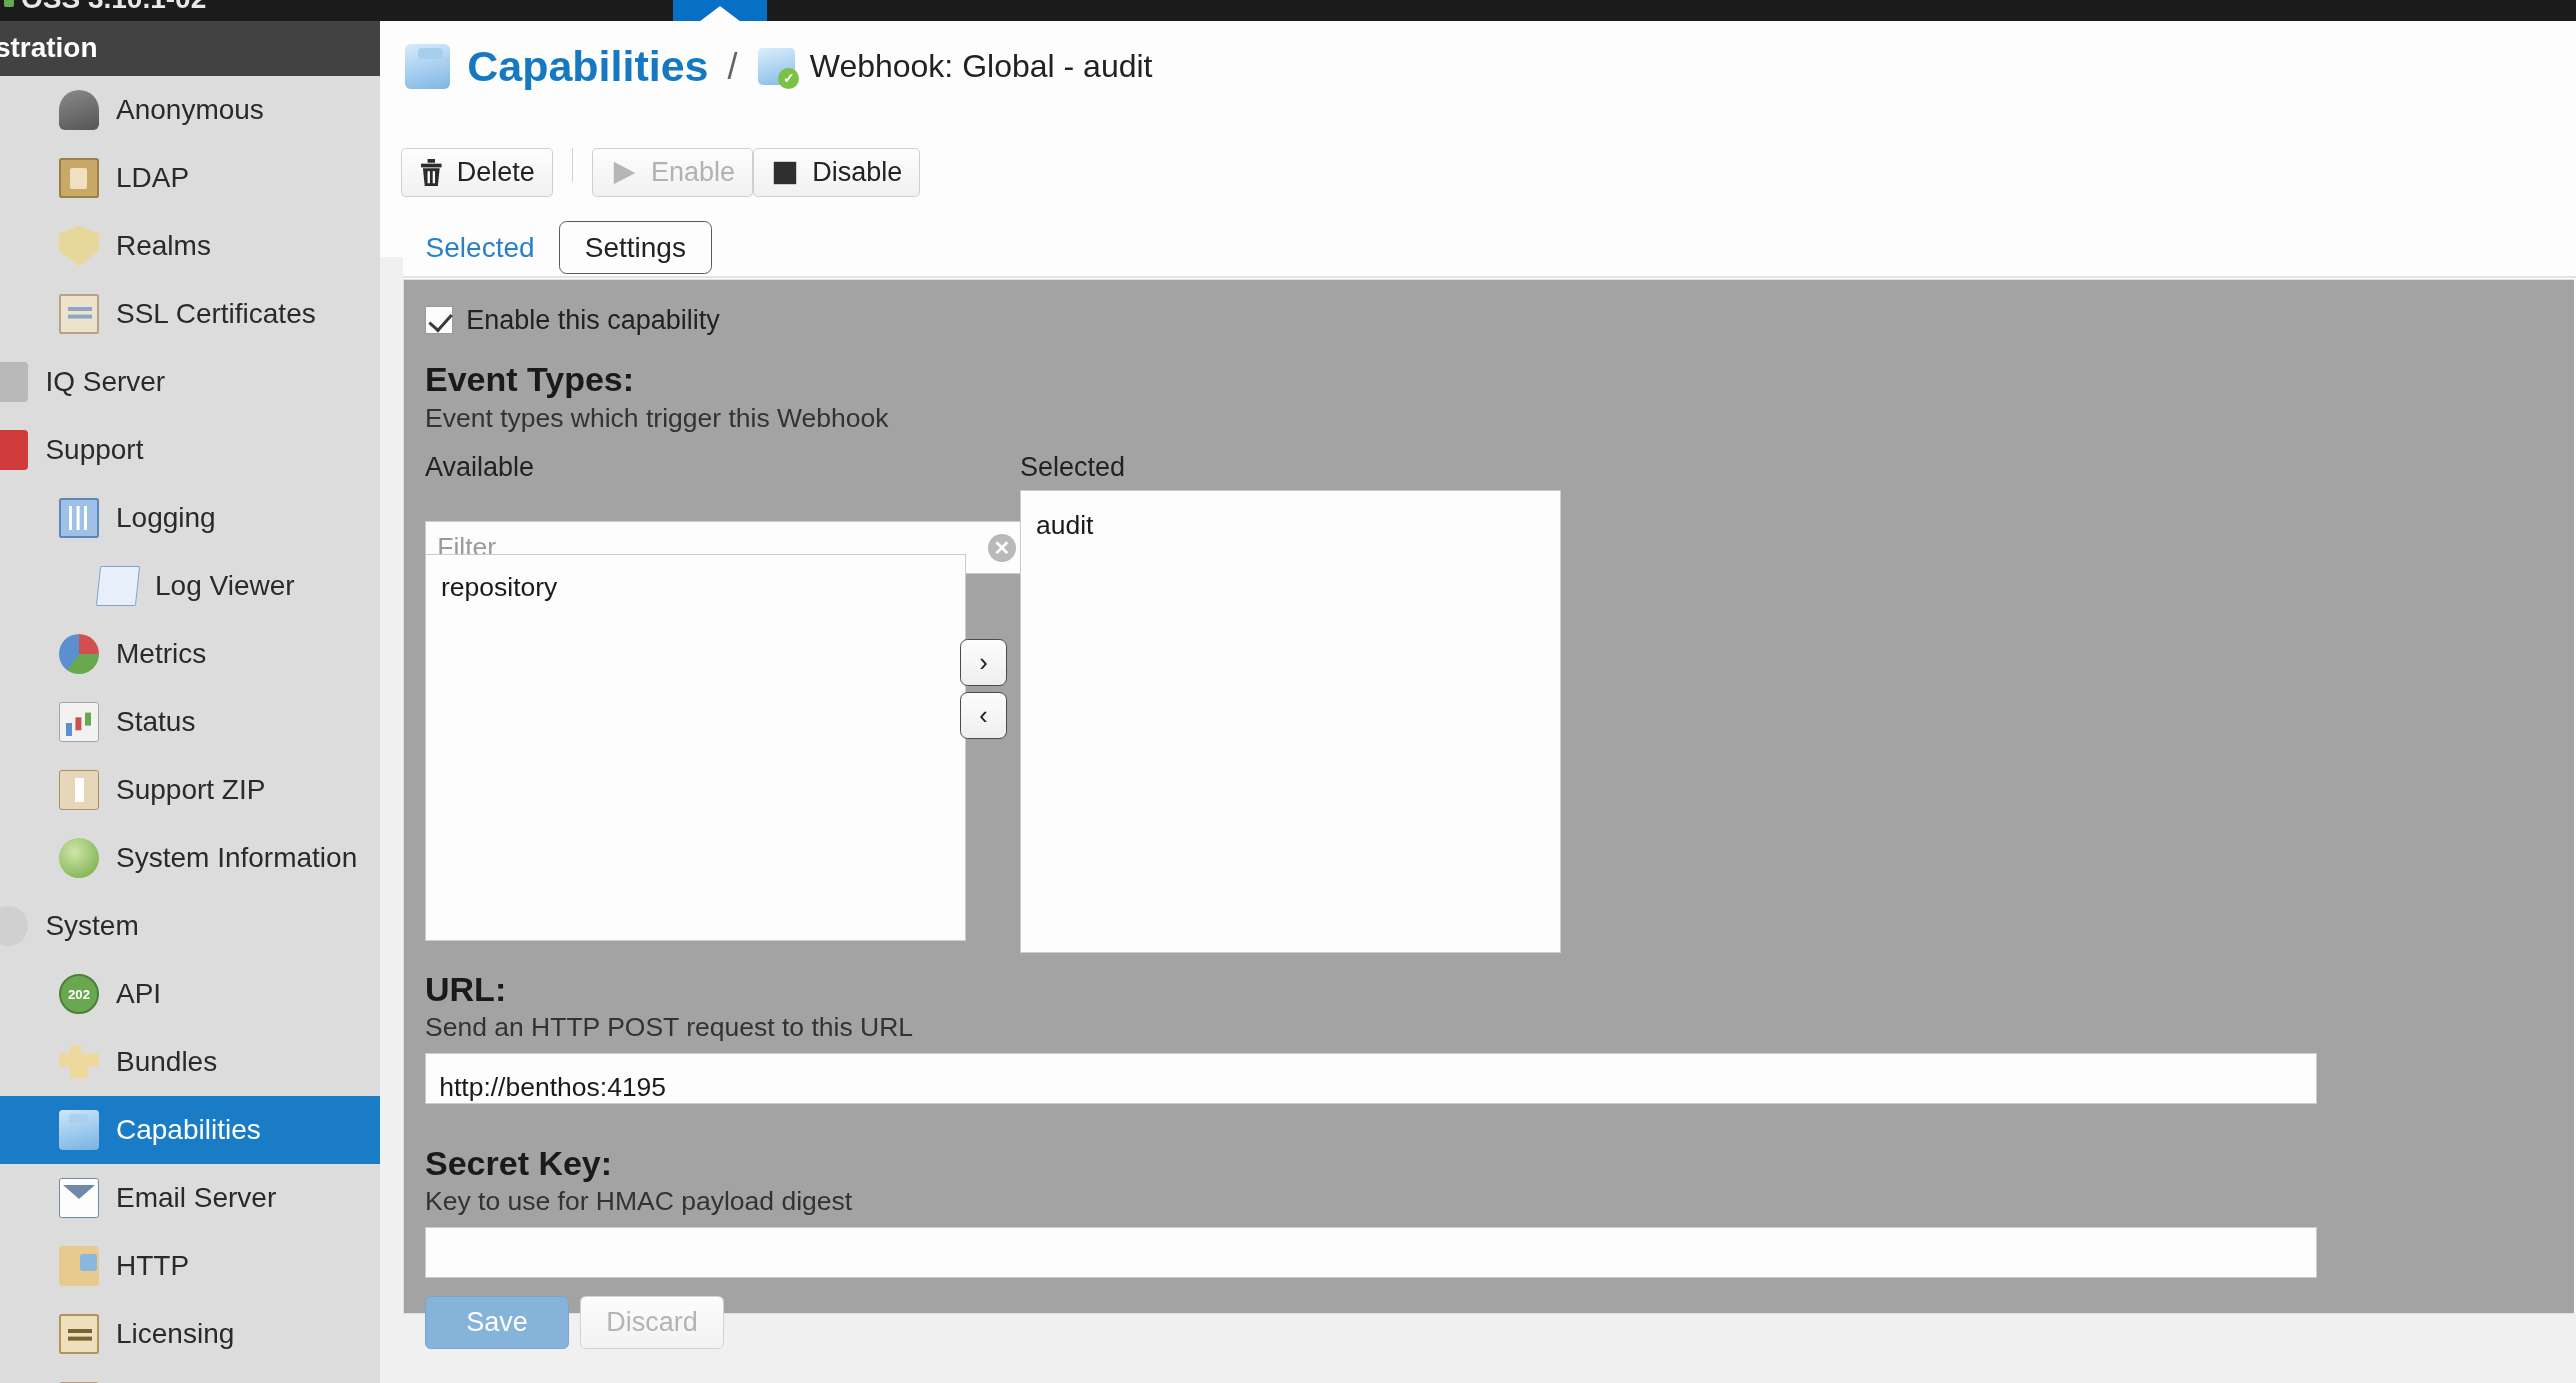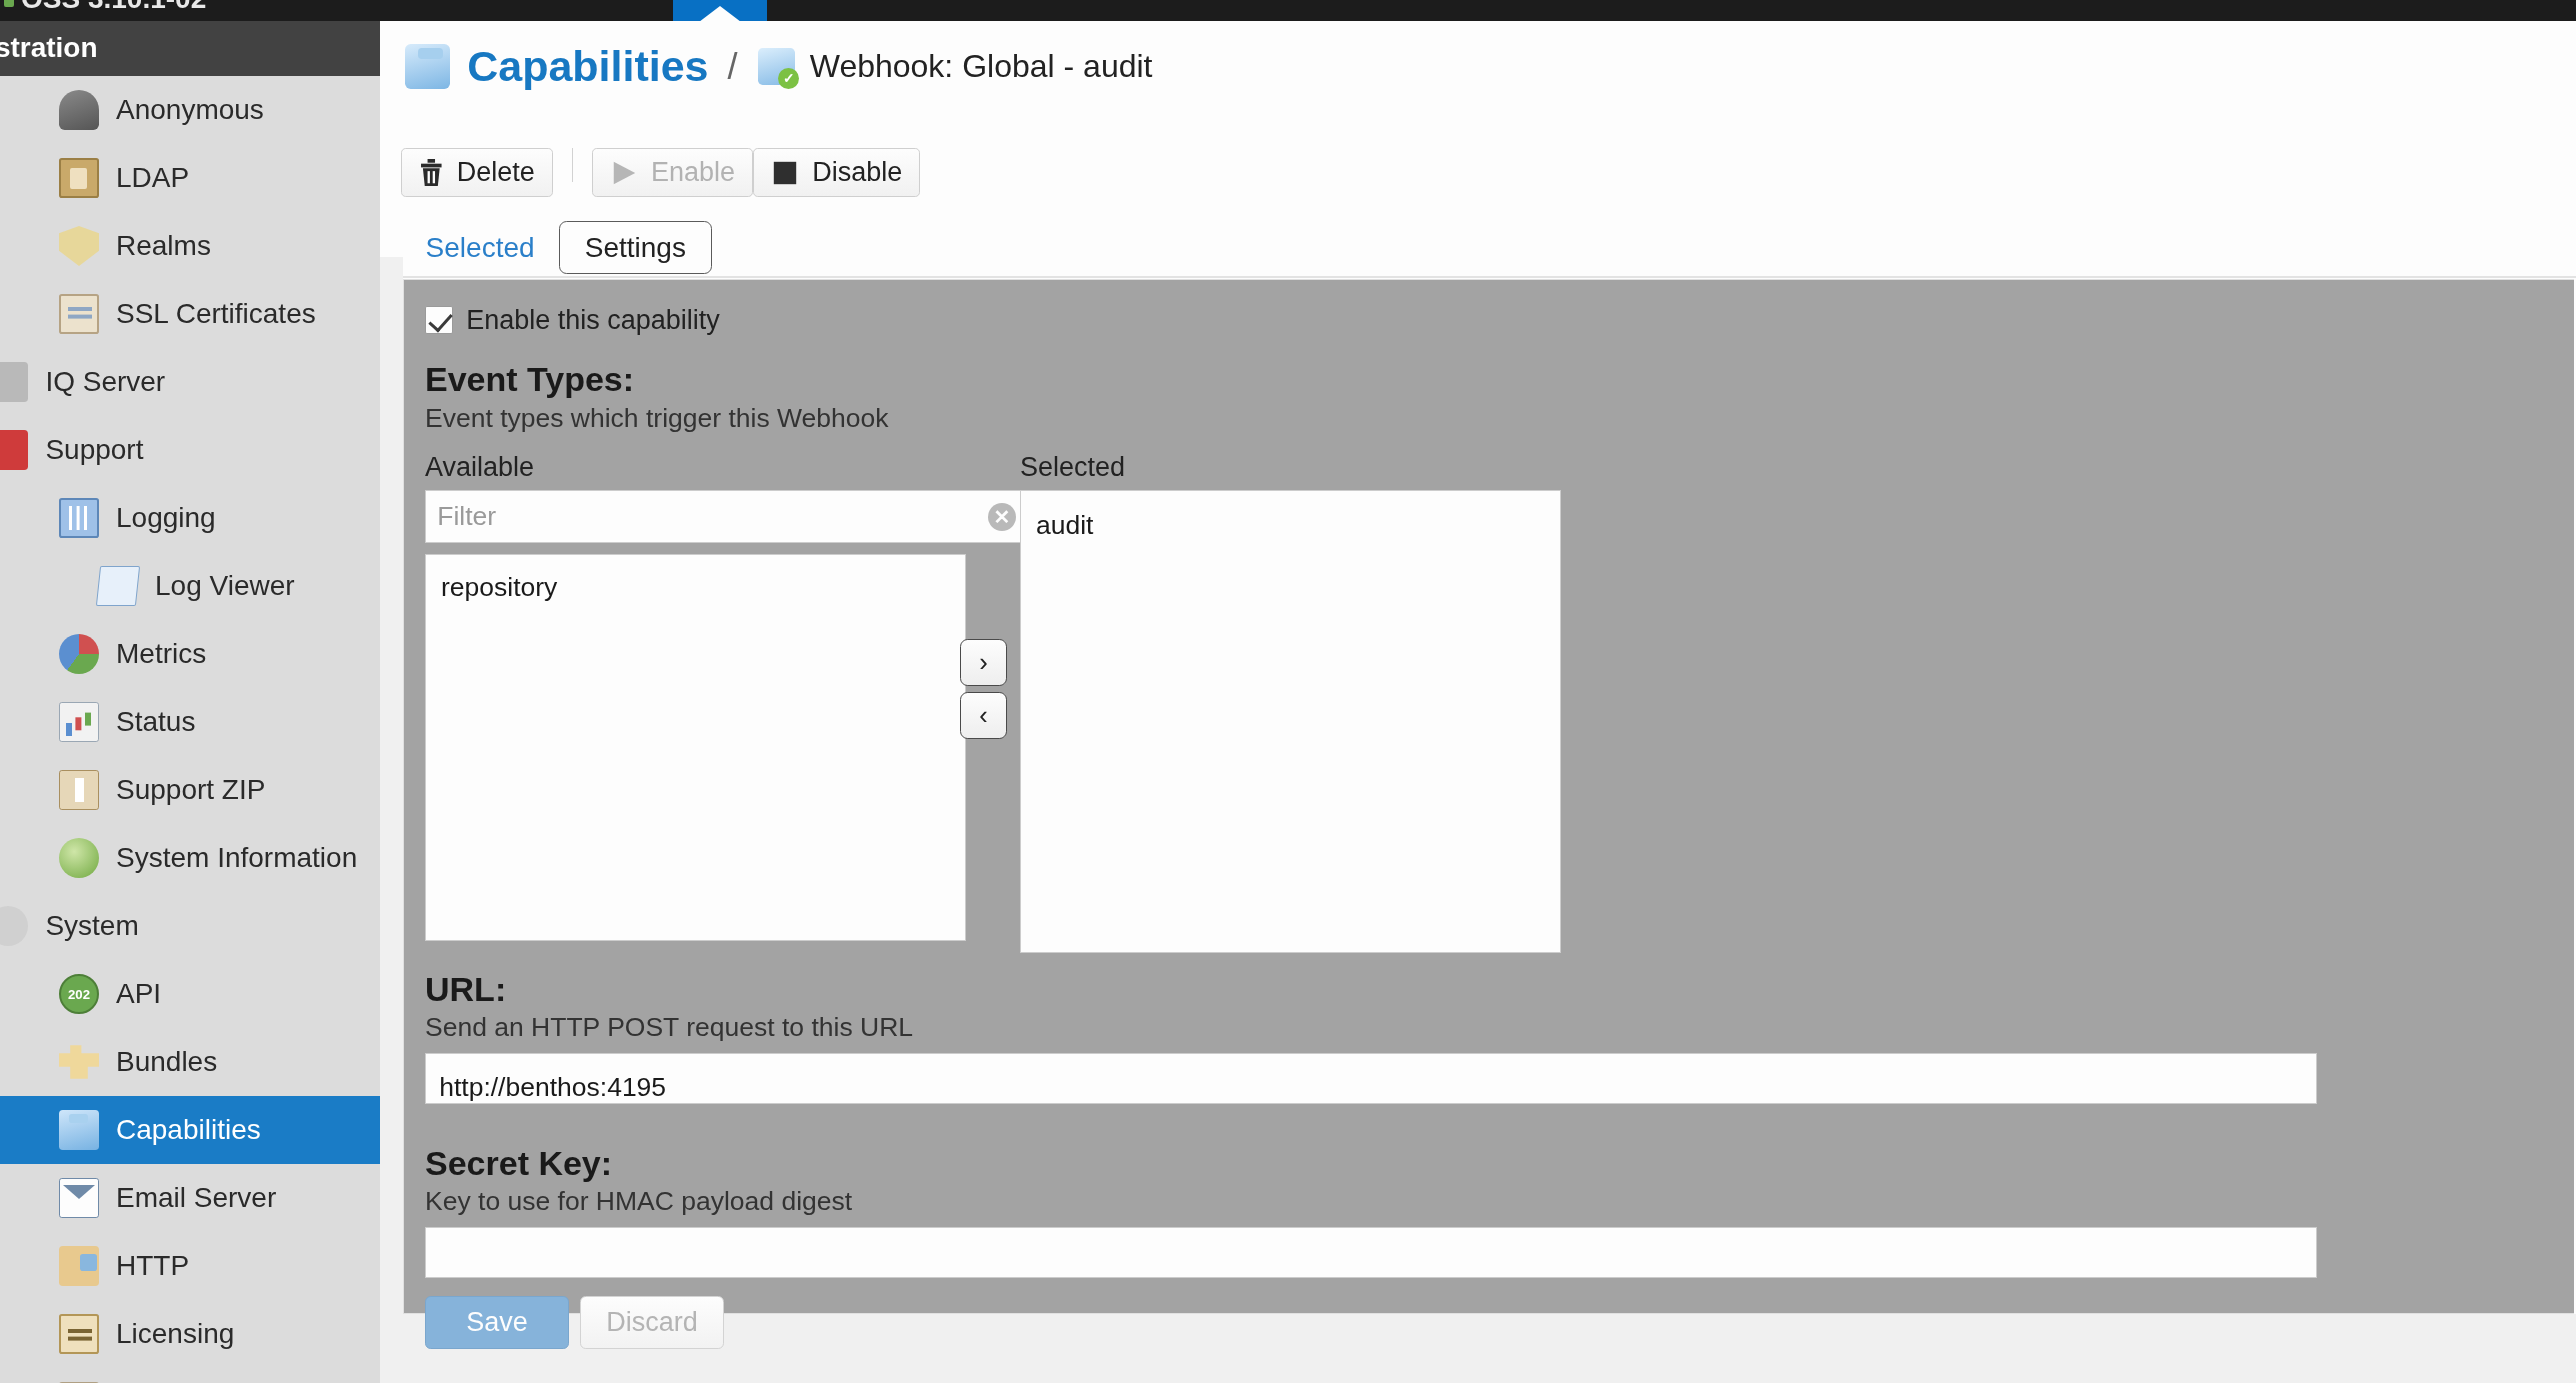--- a/index.html
+++ b/index.html
@@ -254,20 +254,21 @@
 
   .col-label { font-size: 27px; color: #222; }
 
   .filterbox {
     width: 605px; height: 53px;
     border: 0.9px solid #cccccc;
     background: #fdfdfd;
     display: flex; align-items: center;
     padding: 0 11.3px;
     position: relative;
+    margin-top: 31px;
   }
   .filterbox .ph { font-size: 26.5px; color: #9a9a9a; }
   .clear-circle {
     position: absolute; right: 13.2px; top: 50%; transform: translateY(-50%);
     width: 28px; height: 28px; border-radius: 50%;
     background: #b9b9b9;
     color: #fdfdfd; font-size: 20px; font-weight: 700;
     display:flex; align-items:center; justify-content:center;
   }
 

